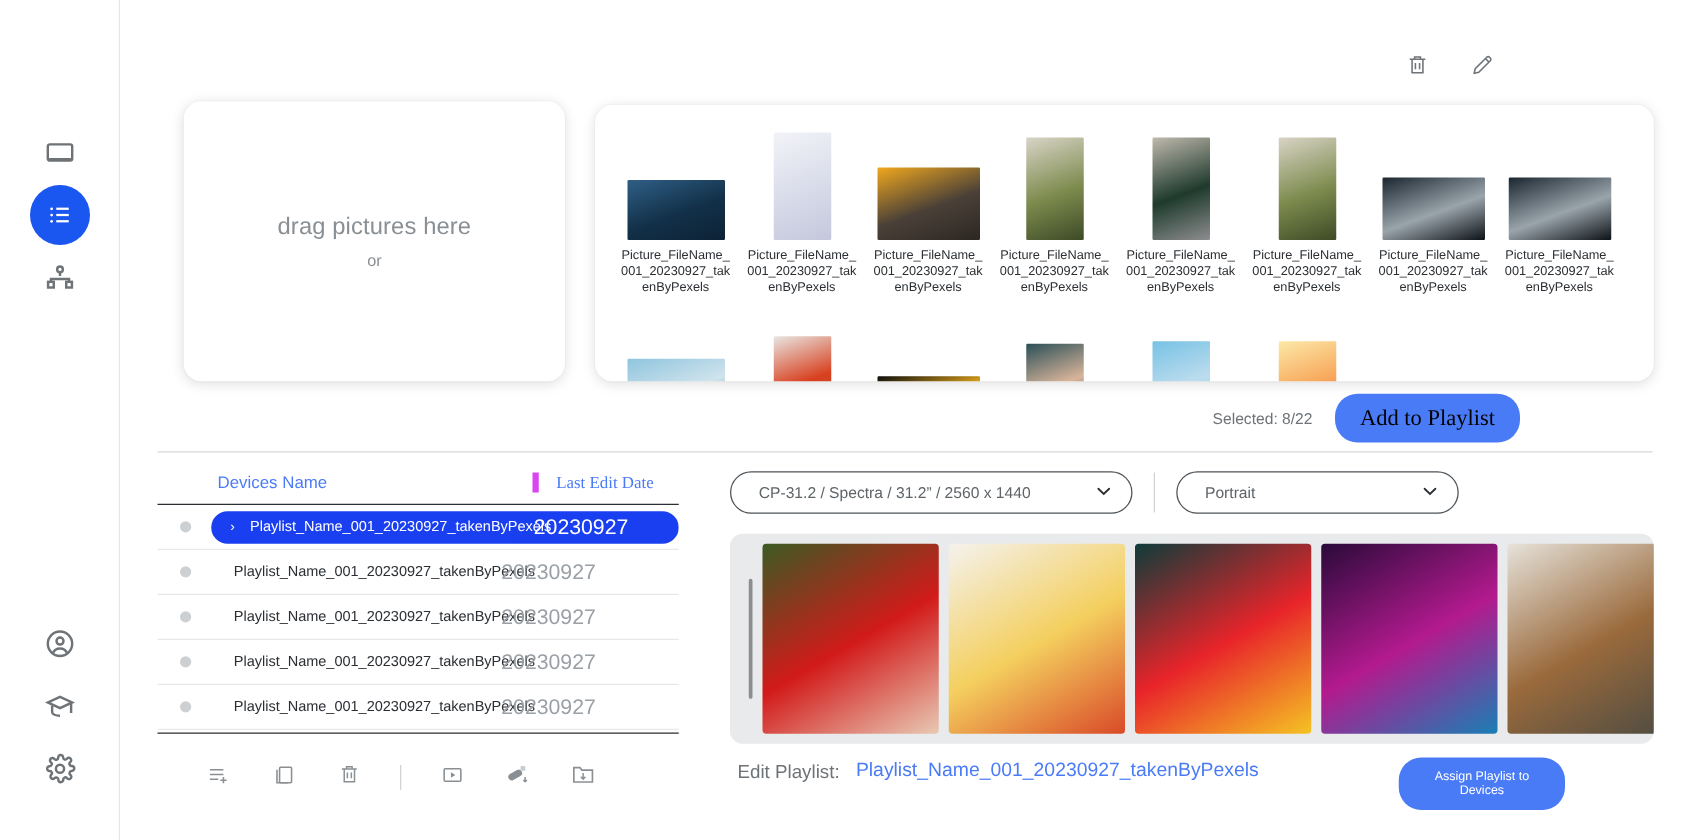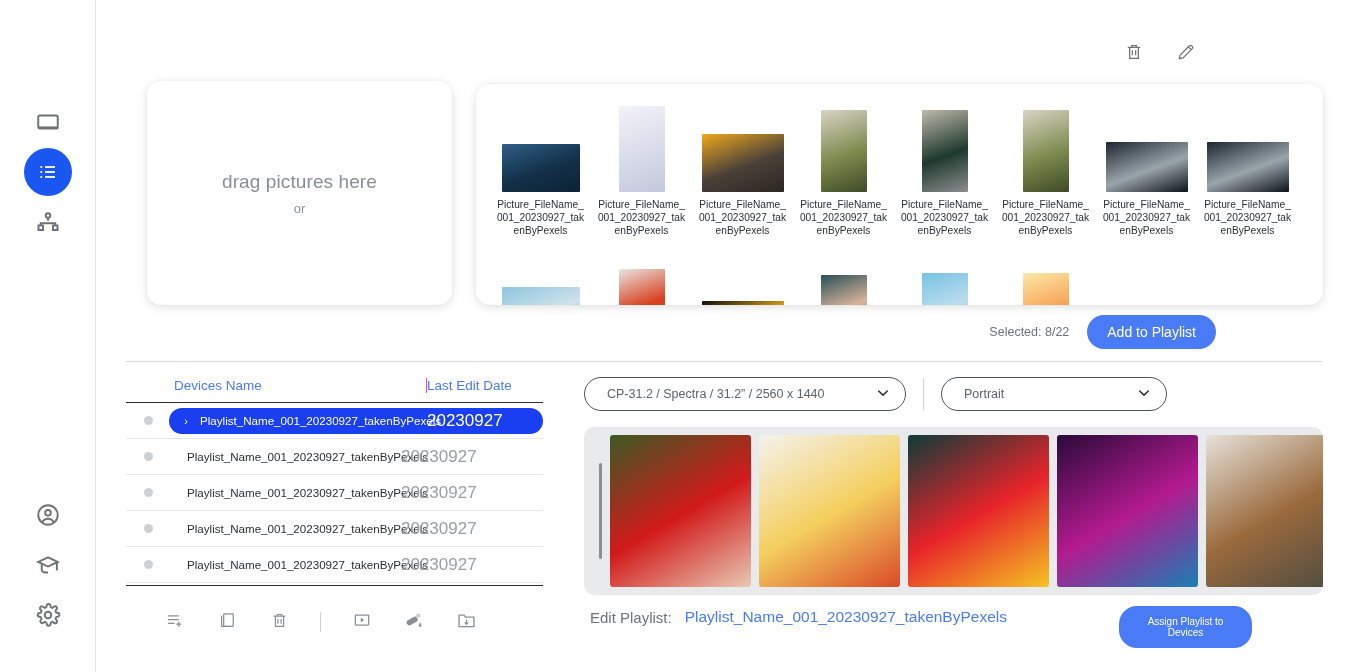--- a/index.html
+++ b/index.html
@@ -64,34 +64,34 @@
     text-align: center; width: 88px; word-break: break-all;
   }
 
   
   #sel-row {
     position: absolute; right: 36px; top: 315px;
     display: flex; align-items: center; gap: 18px;
   }
   #sel-count { font-size: 12.5px; color: #6e7377; }
   #add-playlist-btn {
-    background: #4a7bf7; color: #ffffff; border: none; border-radius: 18px;
-    padding: 9px 20px; font-size: 14px; font-family: Liberation Sans, sans-serif; cursor: pointer;
+    background: #4a7bf7; color: #000000; border: none; border-radius: 18px;
+    padding: 9px 20px; font-size: 18px; font-family: Liberation Serif, serif; cursor: pointer;
   }
 
   
   #hr-main { position: absolute; left: 126px; top: 361px; width: 1196px; height: 1px; background: #d8d8d8; }
 
   
   #table { position: absolute; left: 126px; top: 370px; width: 417px; }
   #thead { display: flex; padding: 8px 0 9px 48px; border-bottom: 1.5px px solid #333; }
   #thead { border-bottom: 1.6px solid #2b2f33; }
   .th { font-size: 13.5px; color: #4a7bf7; }
   .th.name { width: 252px; }
-  .th.date { border-left: 1px solid #d946ef; }
+  .th.date { padding-left: 14px; border-left: 5px solid #d946ef; font-family: Liberation Serif, serif; }
   .trow {
     display: flex; align-items: center; height: 36px;
     border-bottom: 1px solid #e8e8e8; position: relative; cursor: pointer;
   }
   .dot { width: 9px; height: 9px; border-radius: 50%; background: #cdd0d3; margin-left: 18px; flex: none; }
   .row-inner {
     margin-left: 16px; display: flex; align-items: center; height: 26px;
     border-radius: 13px; flex: 1; padding-left: 0;
   }
   .trow.selected .row-inner { background: #1a3ff0; }

